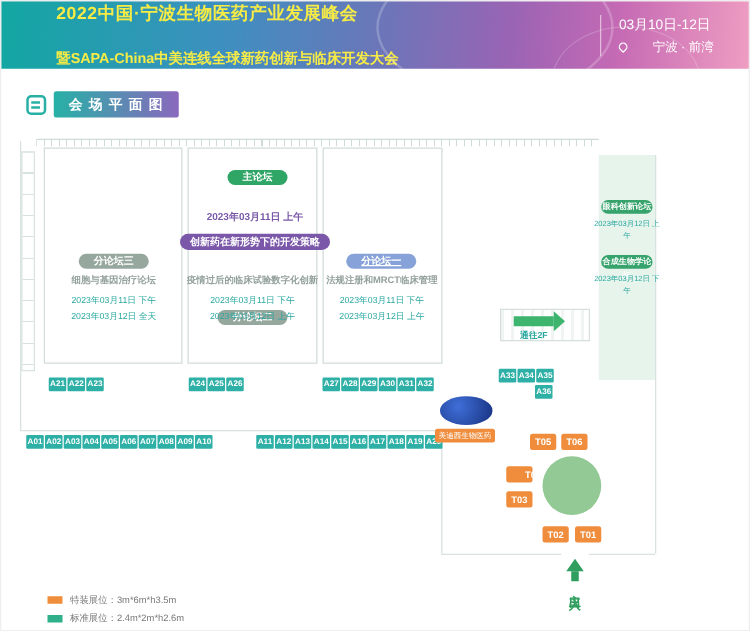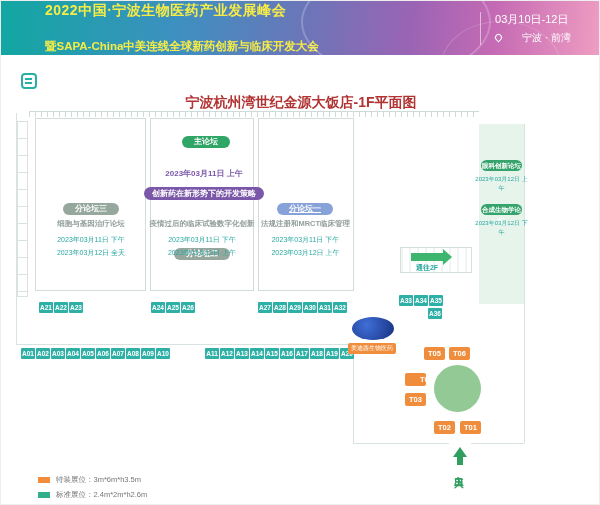--- a/index.html
+++ b/index.html
@@ -133,22 +133,22 @@
       <div class="banner-date">03月10日-12日</div>
       <div class="banner-loc">
         <span class="pin"></span>
         <span>宁波 · 前湾</span>
       </div>
     </div>
   </header>
 
   <div class="section-head">
     <span class="sec-icon"></span>
+    <span class="sec-badge">会场平面图</span>
   </div>
-  <div class="plan-title">宁波杭州湾世纪金源大饭店-1F平面图</div>
 
   <div class="top-wall"></div>
   <div class="left-booth-col"></div>
   <div class="line" style="left:15px;top:112px;width:1px;height:231px;"></div>
   <div class="line" style="left:15px;top:343px;width:337px;height:1px;"></div>
   <div class="line" style="left:352px;top:343px;width:1px;height:99px;"></div>
   <div class="line" style="left:352px;top:442px;width:96px;height:1px;"></div>
   <div class="line" style="left:470px;top:442px;width:53px;height:1px;"></div>
   <div class="line" style="left:523px;top:123px;width:1px;height:319px;"></div>
 

